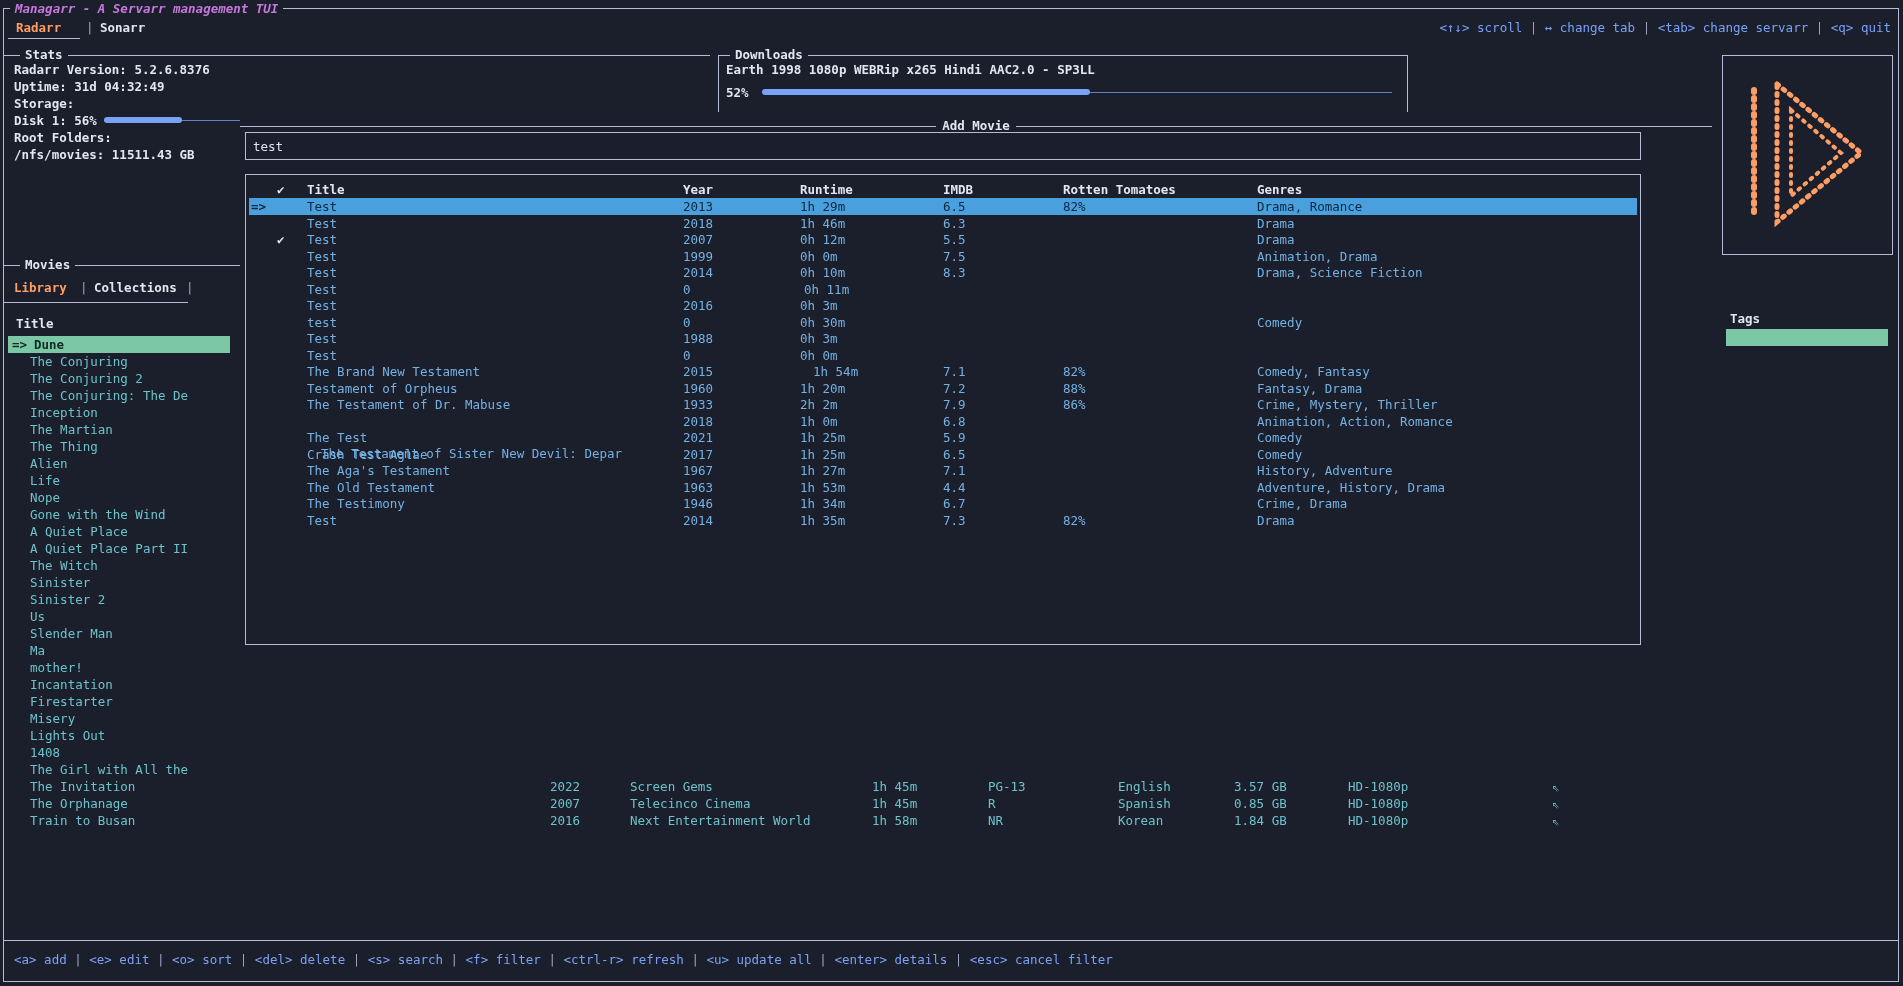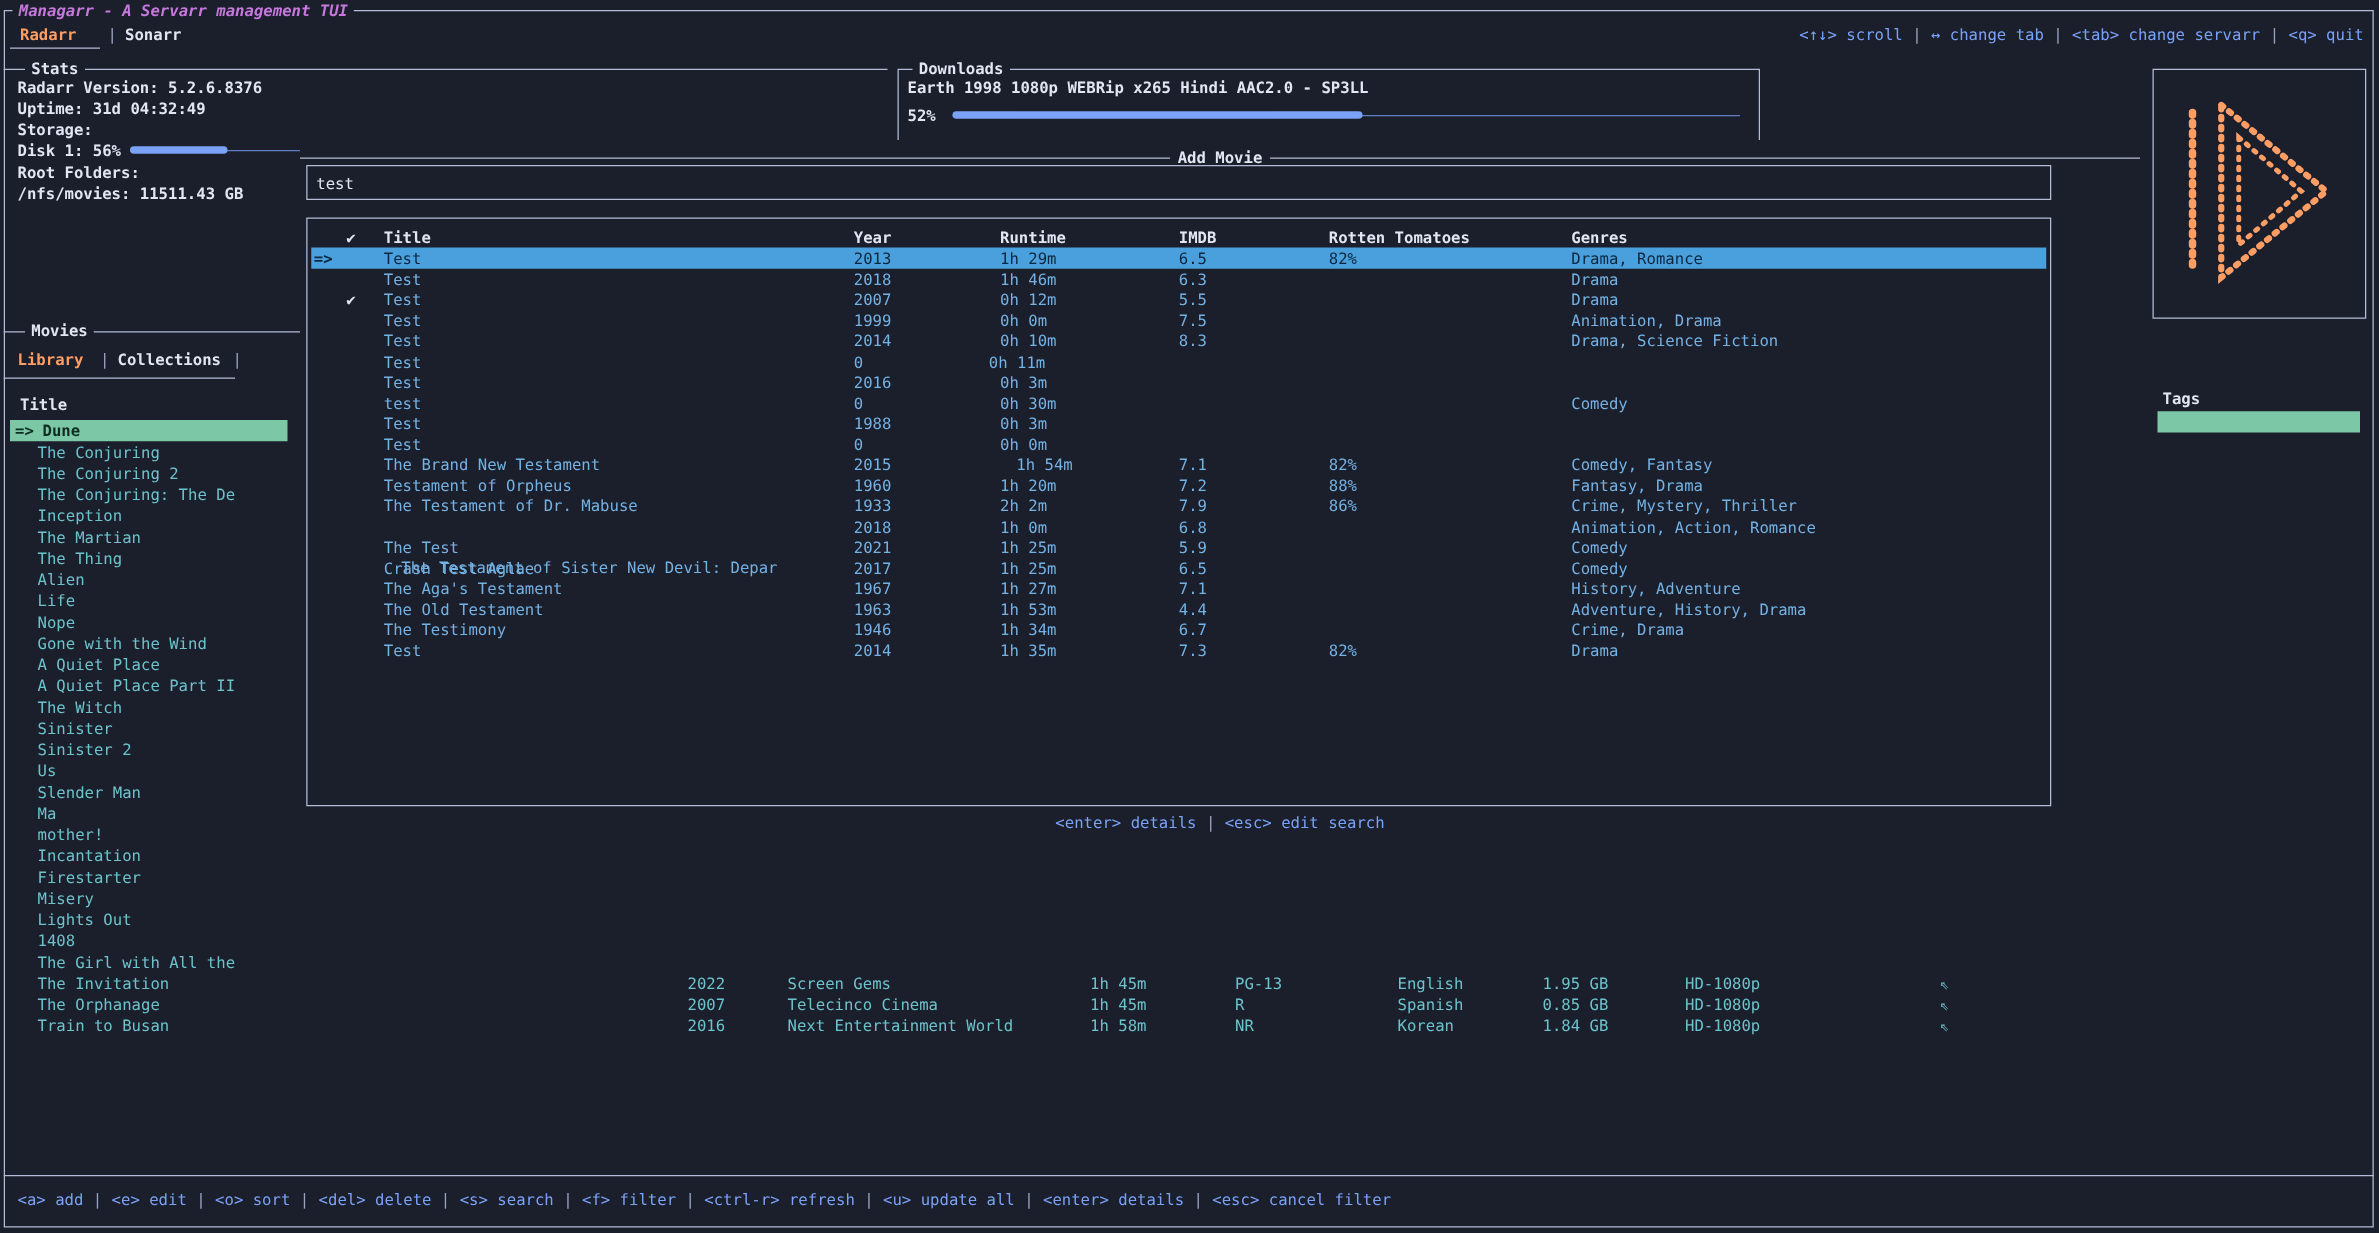--- a/index.html
+++ b/index.html
@@ -107,21 +107,21 @@
     <div class="abs" style="left: 8px; top: 795px; width: 222px; height: 17px; line-height: 17px; white-space: pre; color: var(--cyan); padding-left: 22px;">The Orphanage</div>
     <div class="abs" style="left: 8px; top: 812px; width: 222px; height: 17px; line-height: 17px; white-space: pre; color: var(--cyan); padding-left: 22px;">Train to Busan</div>
   </div>
 <div id="detail-rows" class="abs" style="left:0;top:0">
     <div class="abs" style="left: 540px; top: 778px; width: 1172px; height: 17px; line-height: 17px; color: var(--cyan);">
       <span style="position: absolute; left: 10px; top: 0px; white-space: pre;">2022</span>
       <span style="position: absolute; left: 90px; top: 0px; white-space: pre;">Screen Gems</span>
       <span style="position: absolute; left: 332px; top: 0px; white-space: pre;">1h 45m</span>
       <span style="position: absolute; left: 448px; top: 0px; white-space: pre;">PG-13</span>
       <span style="position: absolute; left: 578px; top: 0px; white-space: pre;">English</span>
-      <span style="position: absolute; left: 694px; top: 0px; white-space: pre;">1.95 GB</span>
+      <span style="position: absolute; left: 694px; top: 0px; white-space: pre;">3.57 GB</span>
       <span style="position: absolute; left: 808px; top: 0px; white-space: pre;">HD-1080p</span>
       <span style="position: absolute; left: 1012px; top: 0px; white-space: pre;">⇖</span>
     </div>
     <div class="abs" style="left: 540px; top: 795px; width: 1172px; height: 17px; line-height: 17px; color: var(--cyan);">
       <span style="position: absolute; left: 10px; top: 0px; white-space: pre;">2007</span>
       <span style="position: absolute; left: 90px; top: 0px; white-space: pre;">Telecinco Cinema</span>
       <span style="position: absolute; left: 332px; top: 0px; white-space: pre;">1h 45m</span>
       <span style="position: absolute; left: 448px; top: 0px; white-space: pre;">R</span>
       <span style="position: absolute; left: 578px; top: 0px; white-space: pre;">Spanish</span>
       <span style="position: absolute; left: 694px; top: 0px; white-space: pre;">0.85 GB</span>
@@ -148,21 +148,20 @@
 
 <div id="add-movie-modal" class="abs" style="left:240px;top:112px;width:1472px;height:562px;background:var(--bg)">
   <div class="hline" style="left:0;top:14px;width:1472px"></div>
   <div class="abs" style="left:0;top:6px;width:1472px;text-align:center;line-height:15px">
     <span class="b" style="background:var(--bg);padding:0 6px">Add Movie</span>
   </div>
   <div class="box" style="left:5px;top:20px;width:1396px;height:28px">
     <input class="tui" type="text" style="position: absolute; left: 7px; top: 1px; width: 1380px; height: 24px;" value="test">
   </div>
   <div class="box" style="left:5px;top:62px;width:1396px;height:471px"></div>
-  <div id="modal-footer" class="abs" style="left:0;top:538px;width:1472px;text-align:center;line-height:15px;white-space:pre"><span class="key">&lt;enter&gt; details</span><span class="sep"> | </span><span class="key">&lt;esc&gt; edit search</span></div>
 <div class="txt b" style="left: 37px; top: 70px;">✔</div>
     <div class="txt b" style="left: 67px; top: 70px;">Title</div>
     <div class="txt b" style="left: 443px; top: 70px;">Year</div>
     <div class="txt b" style="left: 560px; top: 70px;">Runtime</div>
     <div class="txt b" style="left: 703px; top: 70px;">IMDB</div>
     <div class="txt b" style="left: 823px; top: 70px;">Rotten Tomatoes</div>
     <div class="txt b" style="left: 1017px; top: 70px;">Genres</div>
     <div class="abs" style="left: 9px; top: 86px; width: 1388px; height: 17px; line-height: 17px; background: var(--selbg); color: var(--seltx);">
       <span class="b" style="position: absolute; left: 2px; top: 0px; white-space: pre;">=&gt;</span>
       <span style="position: absolute; left: 58px; top: 0px; white-space: pre;">Test</span>
@@ -197,21 +196,21 @@
     <div class="abs" style="left: 9px; top: 152px; width: 1388px; height: 17px; line-height: 17px; color: var(--blue);">
       <span style="position: absolute; left: 58px; top: 0px; white-space: pre;">Test</span>
       <span style="position: absolute; left: 434px; top: 0px; white-space: pre;">2014</span>
       <span style="position: absolute; left: 551px; top: 0px; white-space: pre;">0h 10m</span>
       <span style="position: absolute; left: 694px; top: 0px; white-space: pre;">8.3</span>
       <span style="position: absolute; left: 1008px; top: 0px; white-space: pre;">Drama, Science Fiction</span>
     </div>
     <div class="abs" style="left: 9px; top: 169px; width: 1388px; height: 17px; line-height: 17px; color: var(--blue);">
       <span style="position: absolute; left: 58px; top: 0px; white-space: pre;">Test</span>
       <span style="position: absolute; left: 434px; top: 0px; white-space: pre;">0</span>
-      <span style="position: absolute; left: 542px; top: 0px; white-space: pre; text-align: right;">0h 11m</span>
+      <span style="position: absolute; left: 555px; top: 0px; white-space: pre; text-align: right;">0h 11m</span>
     </div>
     <div class="abs" style="left: 9px; top: 185px; width: 1388px; height: 17px; line-height: 17px; color: var(--blue);">
       <span style="position: absolute; left: 58px; top: 0px; white-space: pre;">Test</span>
       <span style="position: absolute; left: 434px; top: 0px; white-space: pre;">2016</span>
       <span style="position: absolute; left: 551px; top: 0px; white-space: pre;">0h 3m</span>
     </div>
     <div class="abs" style="left: 9px; top: 202px; width: 1388px; height: 17px; line-height: 17px; color: var(--blue);">
       <span style="position: absolute; left: 58px; top: 0px; white-space: pre;">test</span>
       <span style="position: absolute; left: 434px; top: 0px; white-space: pre;">0</span>
       <span style="position: absolute; left: 551px; top: 0px; white-space: pre;">0h 30m</span>

